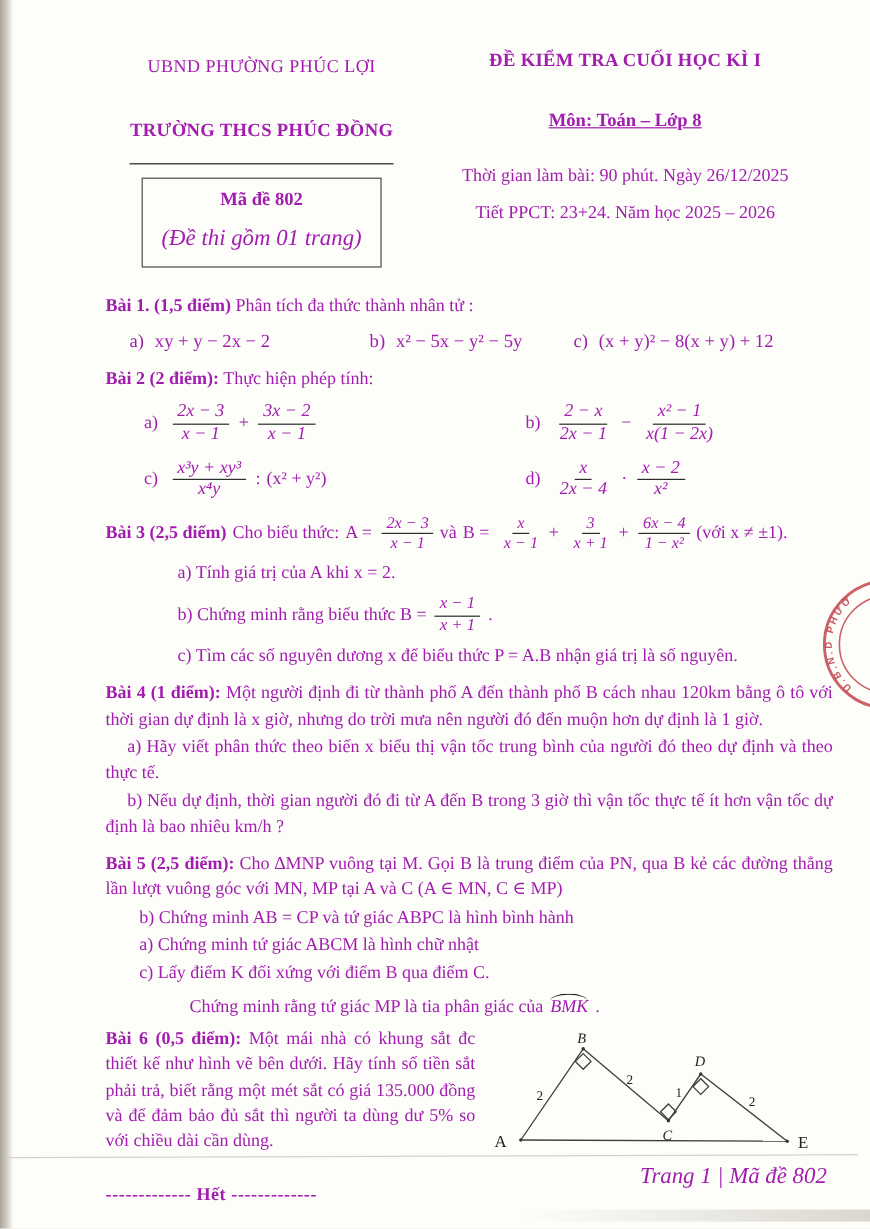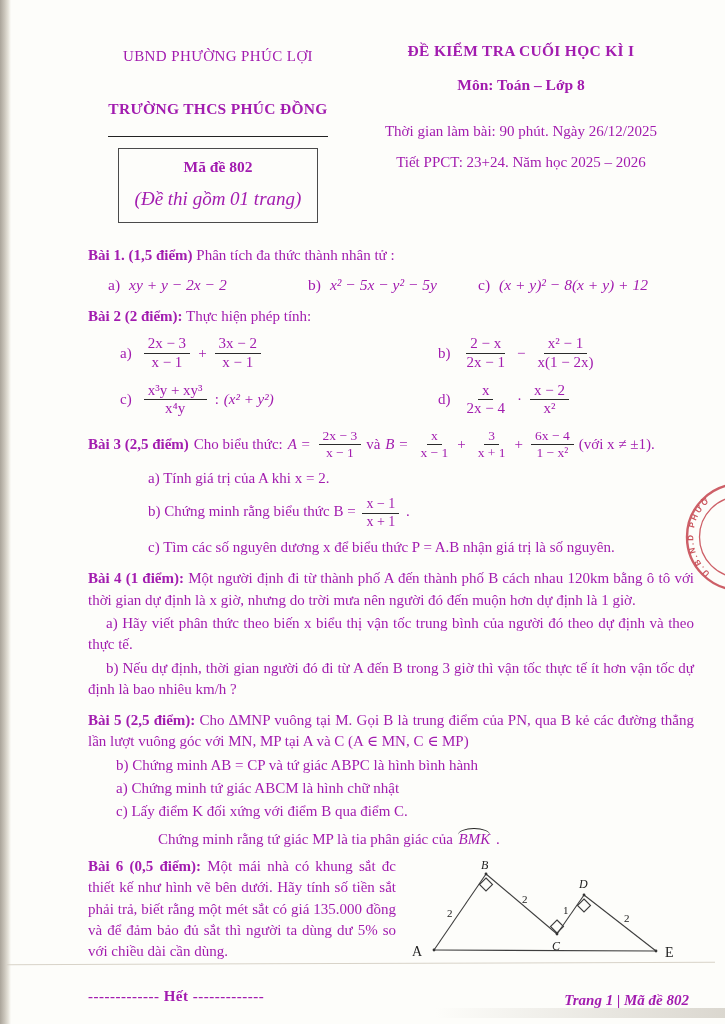--- a/index.html
+++ b/index.html
@@ -18,30 +18,30 @@
   
   .hdr{display:flex;}
   .hdr-left{width:260px;text-align:center;padding-top:8px;}
   .org1{font-size:15px;letter-spacing:.4px;}
   .org2{font-weight:bold;font-size:15.5px;margin-top:9px;display:inline-block;border-bottom:1.6px solid #222;padding-bottom:16px;letter-spacing:.3px;}
   .code-box{display:inline-block;border:1.4px solid #4a4a4a;margin-top:11px;padding:7px 16px 9px;min-width:150px;}
   .code{font-weight:bold;font-size:15.5px;}
   .note{font-style:italic;font-size:19px;margin-top:8px;}
   .hdr-right{flex:1;text-align:center;padding-top:2px;}
   .title{font-weight:bold;font-size:15.5px;letter-spacing:.3px;}
-  .subject{font-weight:bold;font-size:15.5px;margin-top:12px;}
+  .subject{font-weight:bold;font-size:15.5px;margin-top:28px;text-decoration:underline;}
   .time{font-size:15px;margin-top:25px;}
   .ppct{font-size:15px;margin-top:10px;}
 
   
   .bold{font-weight:bold;}
-  .m{font-style:italic;}
+  .m{}
   .sec{margin-top:10px;}
   .frac{display:inline-flex;flex-direction:column;align-items:center;vertical-align:middle;
-        line-height:1.18;margin:0 3px;text-align:center;}
+        font-style:italic;line-height:1.18;margin:0 3px;text-align:center;}
   .frac .num{padding:0 4px;border-bottom:1.3px solid #2b2b2b;}
   .frac .den{padding:0 4px;}
   .op{margin:0 5px;font-style:normal;}
   .lbl{margin-right:9px;}
 
   
   .b1-row{display:flex;margin:8px 0 2px 20px;font-size:15.5px;}
   .b1-row .it1{width:200px;}
   .b1-row .it2{width:170px;}
 
@@ -68,21 +68,21 @@
   
   .b6{display:flex;margin-top:6px;}
   .b6-text{width:342px;text-align:justify;}
   .b6-fig{flex:1;display:flex;align-items:center;justify-content:center;padding:4px 0 0 8px;}
   .fig-svg line,.fig-svg polygon{stroke:#3e3e3e;stroke-width:1.1;fill:none;}
   .fig-svg text{font-family:"Liberation Serif",serif;fill:#222;}
 
   .het{ text-align:left;font-weight:bold;margin-top:14px;letter-spacing:.5px;}
 
   .footer-rule{position:absolute;left:6px;right:10px;top:963px;height:1px;background:#d8d3c8;transform:rotate(-.2deg);}
-  .page-num{position:absolute;right:36px;top:992px;font-style:italic;font-size:15px;font-family:"Liberation Serif",serif;font-weight:bold;}
+  .page-num{position:absolute;right:36px;top:970px;font-style:italic;font-size:19px;font-family:"Liberation Serif",serif;}
   .shadow-br{position:absolute;right:0;bottom:6px;width:290px;height:10px;
     background:linear-gradient(90deg,rgba(205,200,190,0),rgba(190,184,172,.55));}
 
   .stamp{position:absolute;left:660px;top:457px;}
   .stamp circle{fill:none;stroke:#c4434c;opacity:.85;}
   .stamp text{fill:#c4434c;font-size:8px;letter-spacing:2.2px;font-family:"Liberation Sans",sans-serif;font-weight:bold;opacity:.9;}
 </style>
 </head>
 <body>
 

